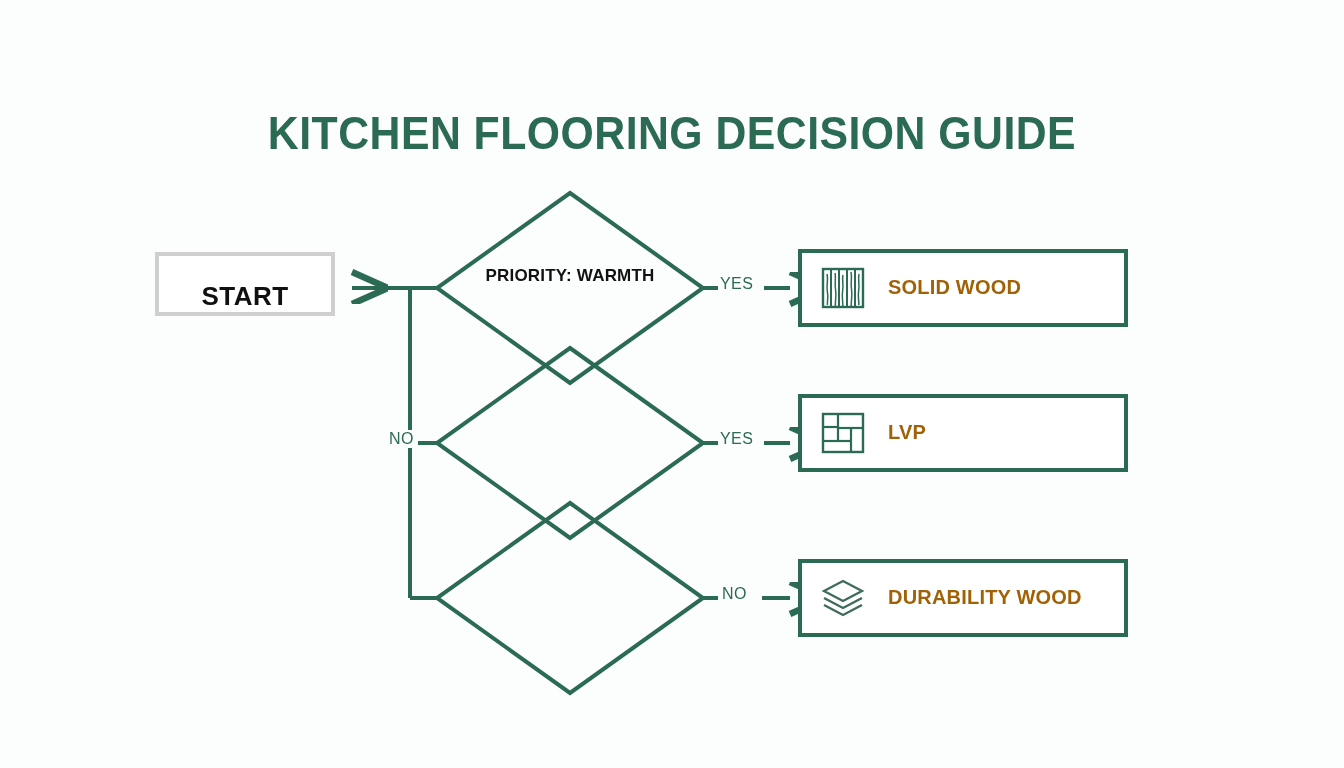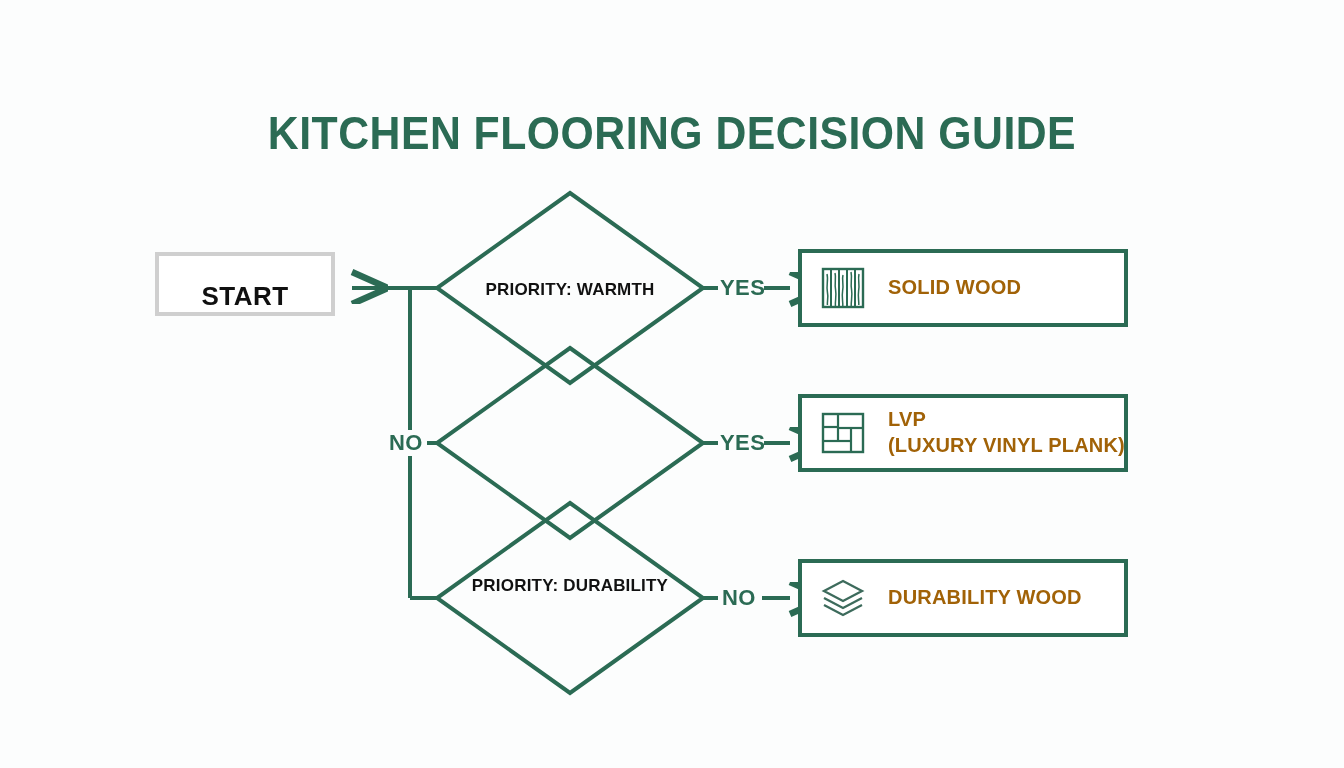--- a/index.html
+++ b/index.html
@@ -73,22 +73,22 @@
     font-size: 17px;
     font-weight: 700;
     color: #111111;
     line-height: 1.32;
     letter-spacing: 0.2px;
     width: 240px;
   }
   
   .edge-label {
     position: absolute;
-    font-size: 22px;
-    font-weight: 700;
+    font-size: 16px;
+    font-weight: 400;
     color: #2b6b54;
     letter-spacing: 0.4px;
     white-space: nowrap;
   }
   
   .outcome {
     position: absolute;
     width: 330px;
     height: 78px;
     background: #ffffff;
@@ -155,31 +155,30 @@
     <path d="M703,270 L718,270" fill="none" stroke="#2b6b54" stroke-width="4"></path>
     <path d="M764,270 L790,270" fill="none" stroke="#2b6b54" stroke-width="4" marker-end="url(#arrowR)"></path>
 
     <path d="M703,425 L718,425" fill="none" stroke="#2b6b54" stroke-width="4"></path>
     <path d="M764,425 L790,425" fill="none" stroke="#2b6b54" stroke-width="4" marker-end="url(#arrowR)"></path>
 
     <path d="M703,580 L718,580" fill="none" stroke="#2b6b54" stroke-width="4"></path>
     <path d="M762,580 L790,580" fill="none" stroke="#2b6b54" stroke-width="4" marker-end="url(#arrowR)"></path>
   </svg>
 
-  <div class="diamond-text" style="left:450px; top:261px;">
+  <div class="diamond-text" style="left:450px; top:247px;">
     <div>PRIORITY: WARMTH</div>
   </div>
 
   <div class="diamond-text" style="left:450px; top:402px;">
     <div></div>
     <div></div>
   </div>
 
   <div class="diamond-text" style="left:450px; top:557px;">
-    <div>PRIORITY: DURABILITY</div>
   </div>
 
   <div class="edge-label" style="left:720px; top:257px;">YES</div>
   <div class="edge-label" style="left:720px; top:412px;">YES</div>
   <div class="edge-label" style="left:722px; top:567px;">NO</div>
   <div class="edge-label" style="left:385px; top:412px; background:#fcfdfd; padding:0 4px;">NO</div>
 
   <div class="outcome" style="left:798px; top:231px;">
     <svg class="ic" viewBox="0 0 46 46">
       <rect x="3" y="4" width="40" height="38" fill="none" stroke="#2b6b54" stroke-width="2.4"></rect>
@@ -199,21 +198,20 @@
     <svg class="ic" viewBox="0 0 46 46">
       <rect x="3" y="4" width="40" height="38" fill="none" stroke="#2b6b54" stroke-width="2.4"></rect>
       <path d="M3,17 L18,17" fill="none" stroke="#2b6b54" stroke-width="2.2"></path>
       <path d="M18,4 L18,31" fill="none" stroke="#2b6b54" stroke-width="2.2"></path>
       <path d="M18,18 L43,18" fill="none" stroke="#2b6b54" stroke-width="2.2"></path>
       <path d="M31,18 L31,42" fill="none" stroke="#2b6b54" stroke-width="2.2"></path>
       <path d="M3,31 L31,31" fill="none" stroke="#2b6b54" stroke-width="2.2"></path>
     </svg>
     <div class="otext">
       <span>LVP</span>
-      <span class="sub">(LUXURY VINYL PLANK)</span>
     </div>
   </div>
 
   <div class="outcome" style="left:798px; top:541px;">
     <svg class="ic" viewBox="0 0 46 46">
       <polygon points="23,6 42,16 23,26 4,16" fill="none" stroke="#3d6b5c" stroke-width="2.3"></polygon>
       <path d="M4,23 L23,33 L42,23" fill="none" stroke="#3d6b5c" stroke-width="2.3"></path>
       <path d="M4,30 L23,40 L42,30" fill="none" stroke="#3d6b5c" stroke-width="2.3"></path>
     </svg>
     <div class="otext">

